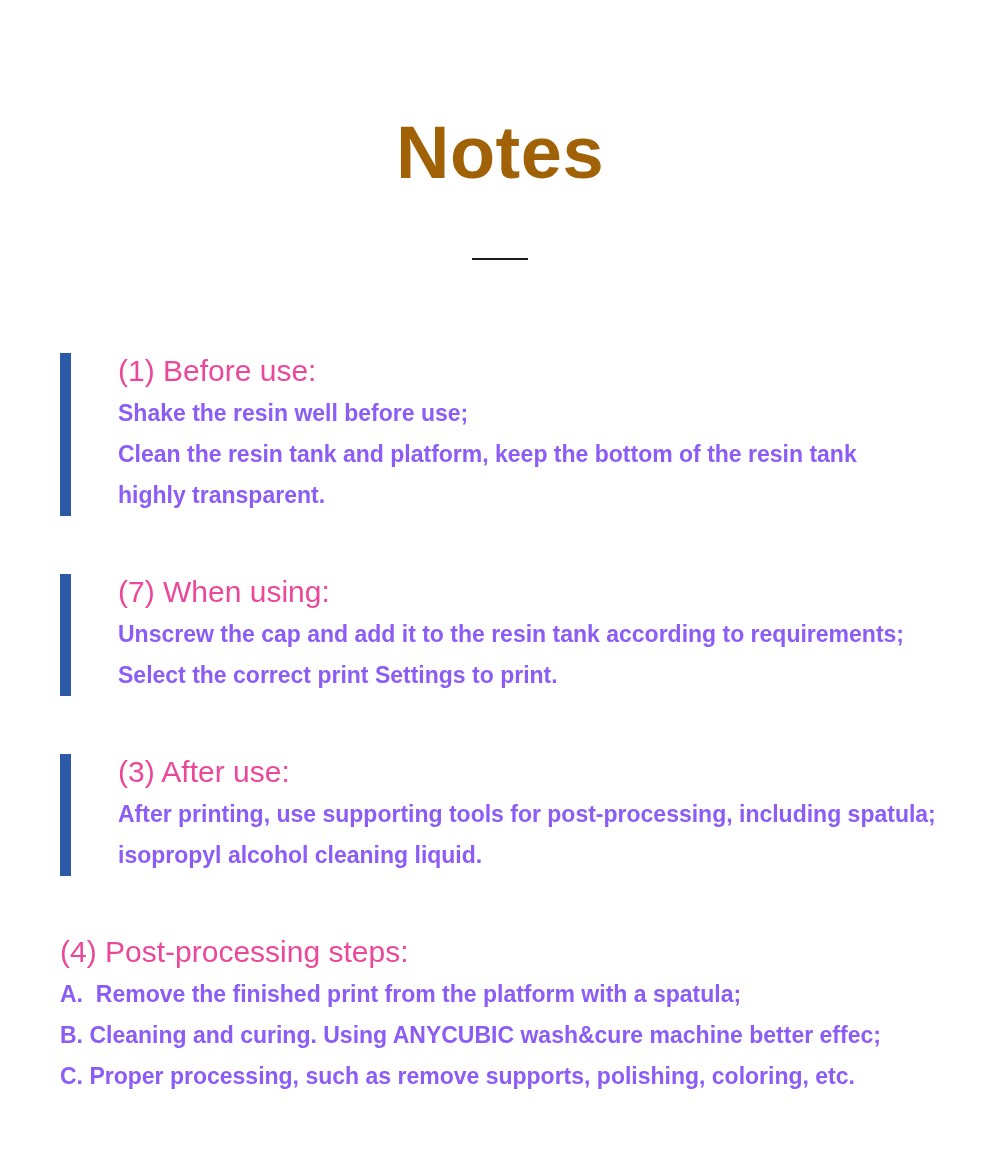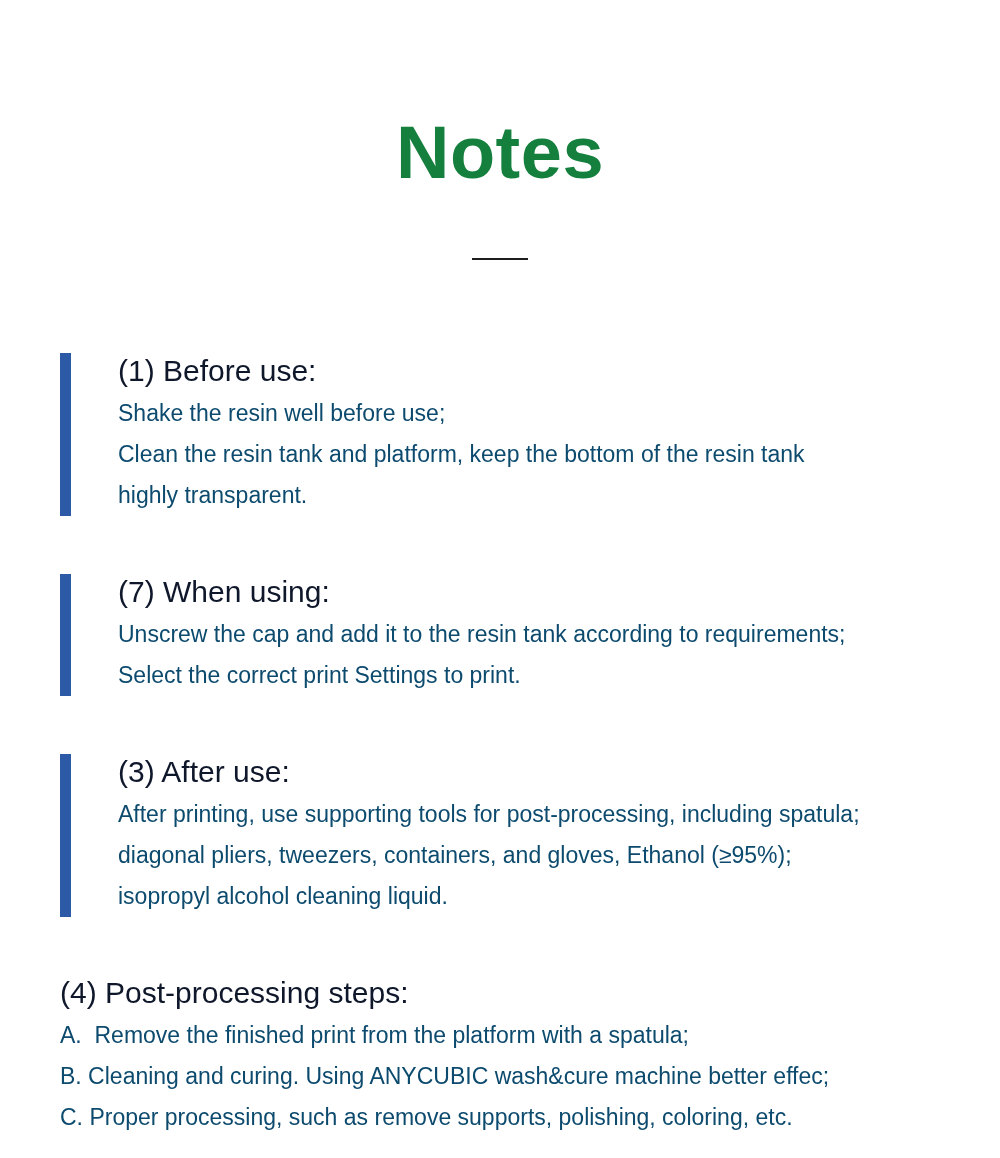--- a/index.html
+++ b/index.html
@@ -13,21 +13,21 @@
     overflow: hidden;
   }
   .title-wrap {
     padding-top: 116px;
     text-align: center;
   }
   .page-title {
     font-size: 74px;
     line-height: 74px;
     font-weight: 700;
-    color: #15803d;
+    color: #a16207;
     letter-spacing: 0.5px;
   }
   .title-divider {
     width: 56px;
     height: 2px;
     background: #1d1d1f;
     margin: 68px auto 0 auto;
   }
   .content {
     margin-top: 93px;
@@ -43,28 +43,28 @@
   .accent-bar {
     width: 11px;
     flex-shrink: 0;
     margin-right: 47px;
     background: #2d5aa7;
   }
   .section-heading {
     font-size: 30px;
     line-height: 36px;
     font-weight: 500;
-    color: #0f172a;
+    color: #ec4899;
     margin-bottom: 4px;
   }
   .section-line {
     font-size: 23px;
     line-height: 41px;
-    font-weight: 400;
-    color: #0c4a6e;
+    font-weight: 700;
+    color: #8b5cf6;
     white-space: pre-wrap;
   }
 </style>
 </head>
 <body>
 
 <div class="page">
 
   <div class="title-wrap">
     <div class="page-title">Notes</div>
@@ -90,21 +90,20 @@
         <div class="section-line">Unscrew the cap and add it to the resin tank according to requirements;</div>
         <div class="section-line">Select the correct print Settings to print.</div>
       </div>
     </div>
 
     <div class="section">
       <div class="accent-bar" style="background: rgb(45, 90, 167);"></div>
       <div class="section-body">
         <div class="section-heading">(3) After use:</div>
         <div class="section-line">After printing, use supporting tools for post-processing, including spatula;</div>
-        <div class="section-line">diagonal pliers, tweezers, containers, and gloves, Ethanol (≥95%);</div>
         <div class="section-line">isopropyl alcohol cleaning liquid.</div>
       </div>
     </div>
 
     <div class="section">
       <div class="accent-bar" style="background: rgb(45, 90, 167);"></div>
       <div class="section-body">
         <div class="section-heading">(4) Post-processing steps:</div>
         <div class="section-line">A.  Remove the finished print from the platform with a spatula;</div>
         <div class="section-line">B. Cleaning and curing. Using ANYCUBIC wash&amp;cure machine better effec;</div>

